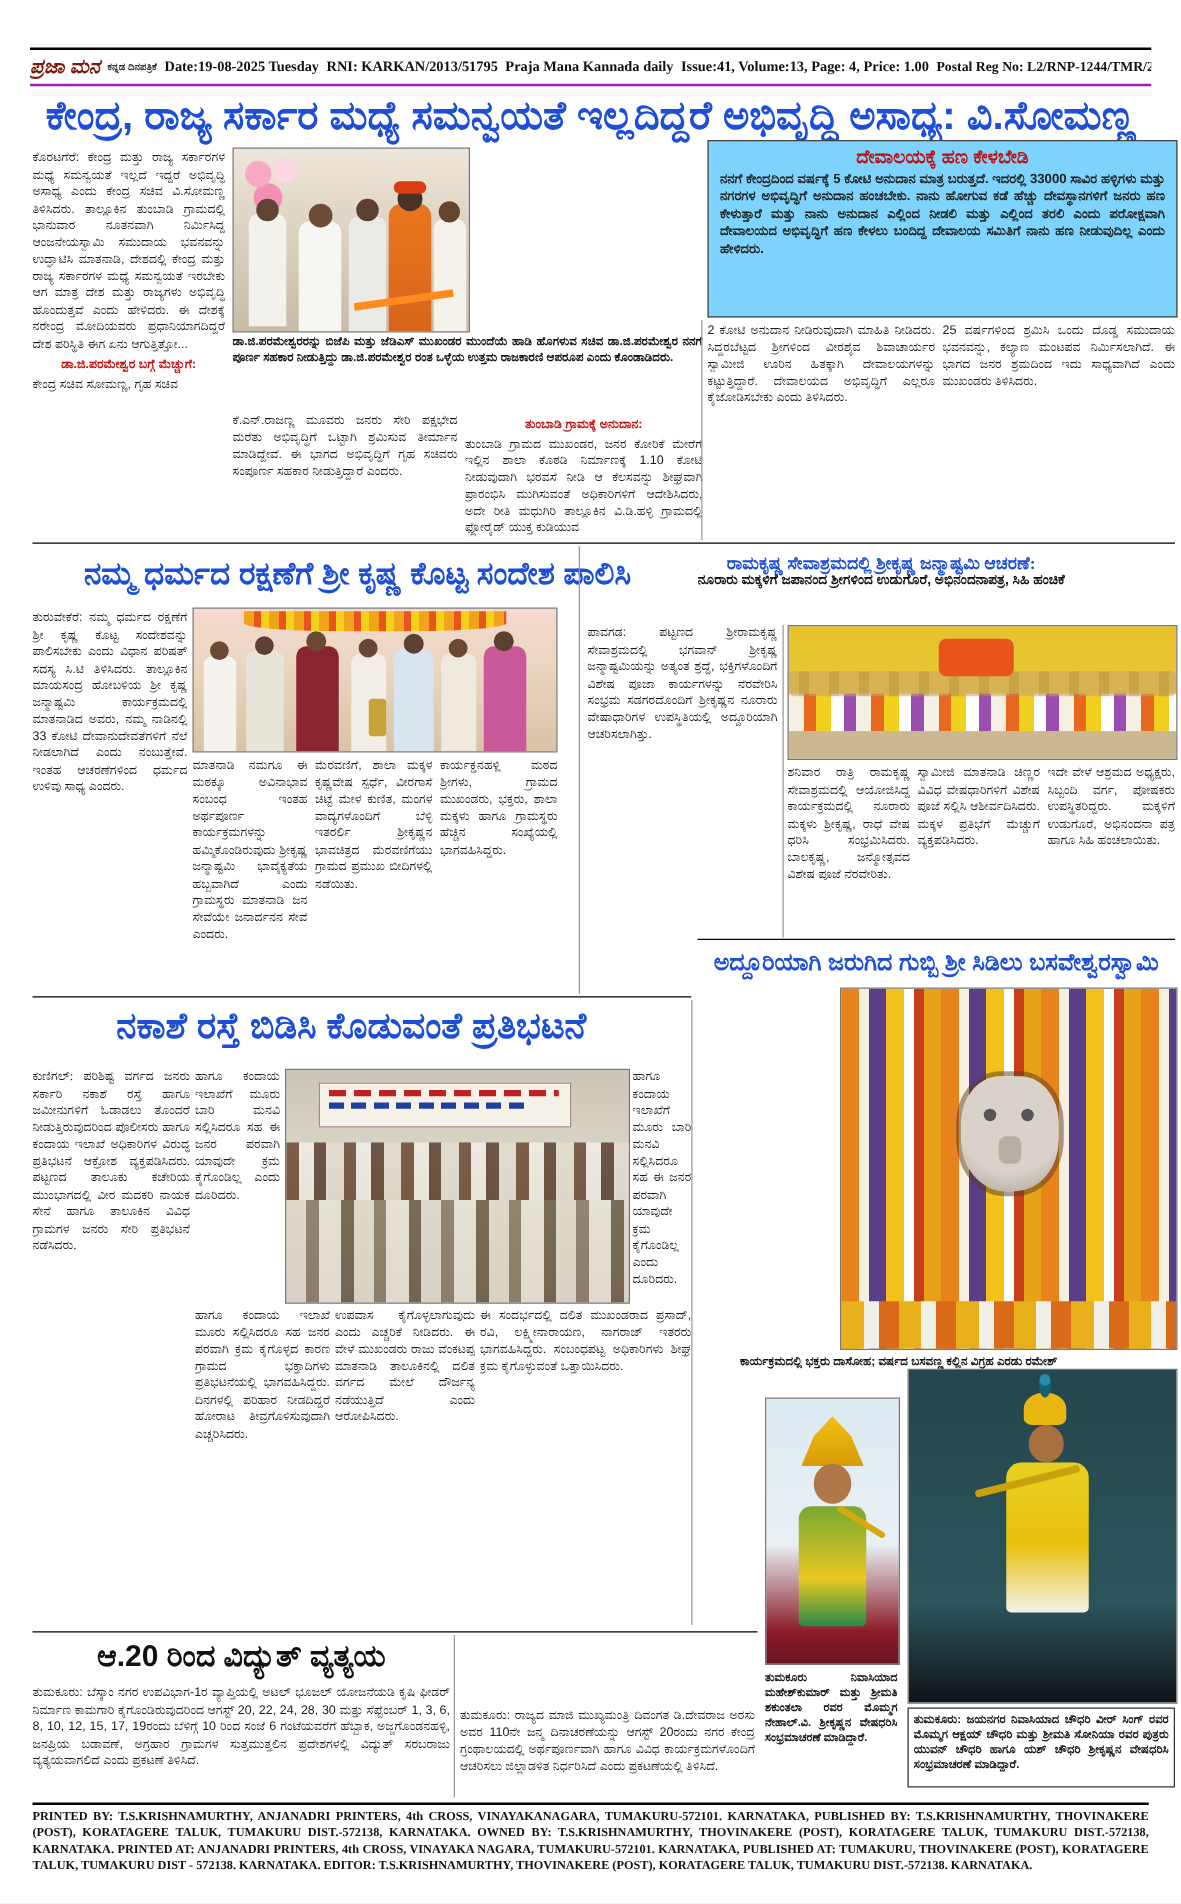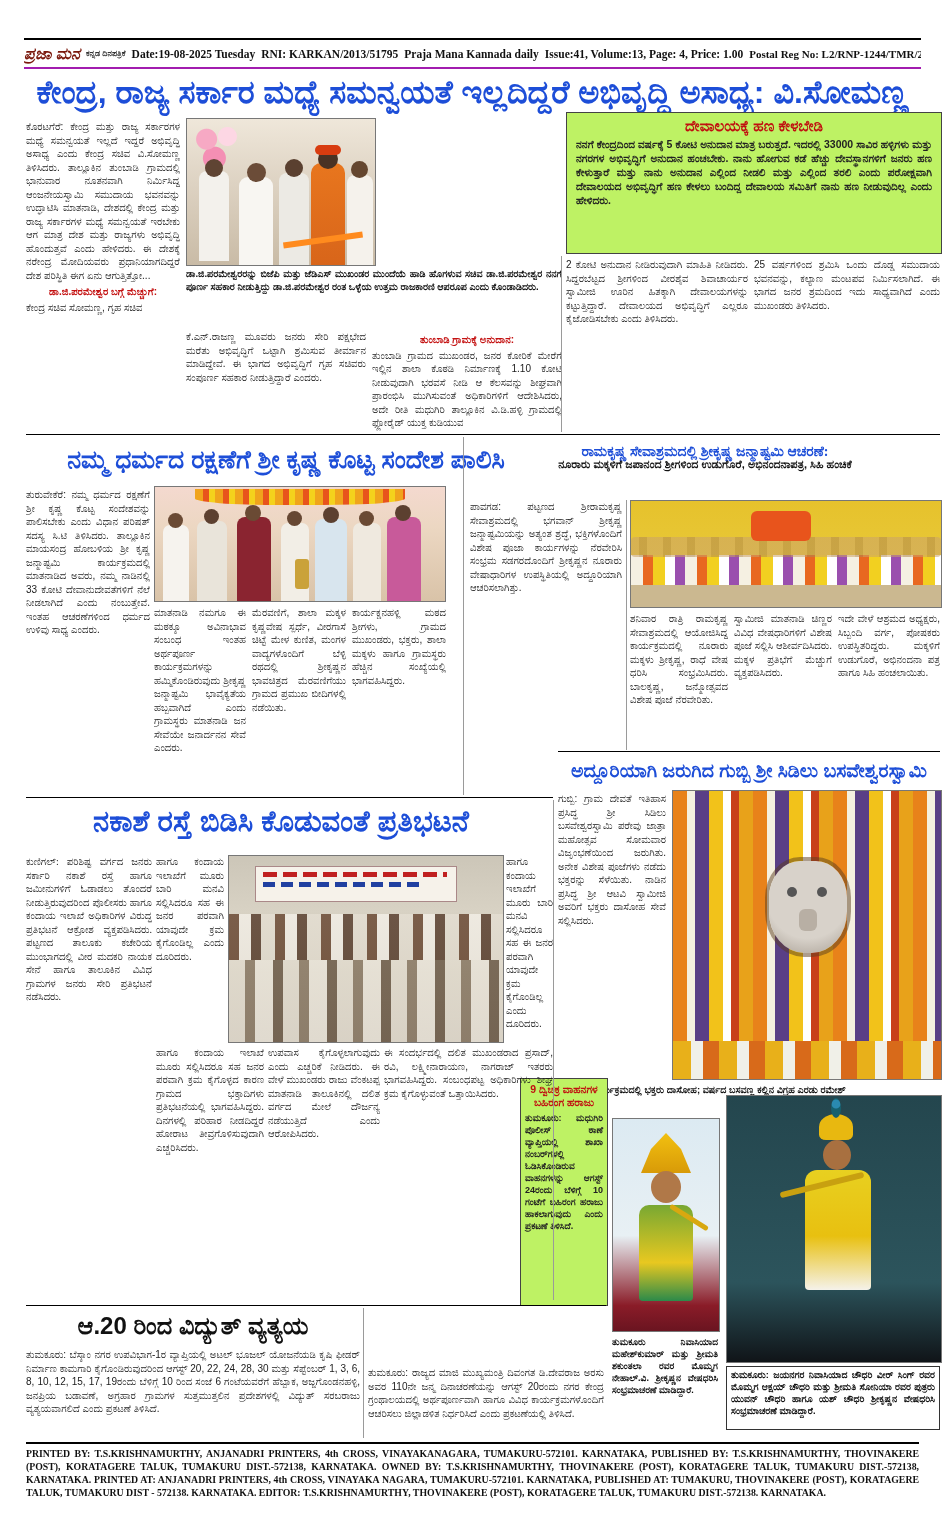--- a/index.html
+++ b/index.html
@@ -14,21 +14,21 @@
   .hline{position:absolute;border-top:1px solid #000;height:0;}
   .vline{position:absolute;border-left:1px solid #9a9a9a;width:0;}
   .masthead{position:absolute;left:24px;top:38px;width:897px;height:27px;border-top:2px solid #000;border-bottom:2px solid #a21caf;
             display:flex;align-items:center;justify-content:space-between;gap:6px;white-space:nowrap;overflow:hidden;}
   .mh-serif{font-family:"Liberation Serif","DejaVu Serif",serif;font-weight:bold;font-size:11.5px;color:#111;}
   .mh-small{font-family:"Liberation Serif","DejaVu Serif",serif;font-weight:bold;font-size:11px;color:#111;}
   .logo{font-weight:800;font-size:16px;color:#7a180c;font-style:italic;}
   .logo-sub{font-size:8px;font-weight:bold;color:#333;}
   .badge{width:15px;height:15px;border-radius:50%;background:#000;color:#fff;font-size:10px;font-weight:bold;
          display:flex;align-items:center;justify-content:center;flex:0 0 auto;}
-  .ybox{position:absolute;background:#bef264;border:1px solid #444;overflow:hidden;}
+  .ybox{position:absolute;background:#7dd3fc;border:1px solid #444;overflow:hidden;}
   .ybox .ytitle{color:#c01010;font-weight:800;text-align:center;}
   .ybox .ybody{font-weight:600;color:#222;text-align:justify;}
   .footer{position:absolute;left:26px;top:1442px;width:893px;border-top:2px solid #000;padding-top:3px;
           font-family:"Liberation Serif","DejaVu Serif",serif;font-weight:bold;font-size:9.8px;line-height:13px;
           text-align:justify;color:#111;}
   .shape{position:absolute;}
 </style>
 </head>
 <body>
 
@@ -116,21 +116,21 @@
     <div class="shape" style="left:204px;top:24px;width:15px;height:15px;border-radius:50%;background:#6a4a34;"></div>
     <div class="shape" style="left:232px;top:30px;width:34px;height:84px;background:#c85a9a;border-radius:8px 8px 0 0;"></div>
     <div class="shape" style="left:240px;top:18px;width:16px;height:16px;border-radius:50%;background:#5c4030;"></div>
     <div class="shape" style="left:140px;top:72px;width:14px;height:30px;background:#caa23a;border-radius:3px;"></div>
   </div>
 
   <div class="col" style="left:154px;top:606px;width:92px;height:190px;">
     <span>ಮಾತನಾಡಿ ನಮಗೂ ಈ ಮಠಕ್ಕೂ ಅವಿನಾಭಾವ ಸಂಬಂಧ ಇಂತಹ ಅರ್ಥಪೂರ್ಣ ಕಾರ್ಯಕ್ರಮಗಳನ್ನು ಹಮ್ಮಿಕೊಂಡಿರುವುದು ಶ್ರೀಕೃಷ್ಣ ಜನ್ಮಾಷ್ಟಮಿ ಭಾವೈಕ್ಯತೆಯ ಹಬ್ಬವಾಗಿದೆ ಎಂದು ಗ್ರಾಮಸ್ಥರು ಮಾತನಾಡಿ ಜನ ಸೇವೆಯೇ ಜನಾರ್ದನನ ಸೇವೆ ಎಂದರು.</span>
   </div>
   <div class="col" style="left:252px;top:606px;width:94px;height:190px;">
-    <span>ಮೆರವಣಿಗೆ, ಶಾಲಾ ಮಕ್ಕಳ ಕೃಷ್ಣವೇಷ ಸ್ಪರ್ಧೆ, ವೀರಗಾಸೆ ಚಿಟ್ಟೆ ಮೇಳ ಕುಣಿತ, ಮಂಗಳ ವಾದ್ಯಗಳೊಂದಿಗೆ ಬೆಳ್ಳಿ ರಥದಲ್ಲಿ ಶ್ರೀಕೃಷ್ಣನ ಭಾವಚಿತ್ರದ ಮೆರವಣಿಗೆಯು ಗ್ರಾಮದ ಪ್ರಮುಖ ಬೀದಿಗಳಲ್ಲಿ ನಡೆಯಿತು.</span>
+    <span>ಮೆರವಣಿಗೆ, ಶಾಲಾ ಮಕ್ಕಳ ಕೃಷ್ಣವೇಷ ಸ್ಪರ್ಧೆ, ವೀರಗಾಸೆ ಚಿಟ್ಟೆ ಮೇಳ ಕುಣಿತ, ಮಂಗಳ ವಾದ್ಯಗಳೊಂದಿಗೆ ಬೆಳ್ಳಿ ಇತರರ್ಲಿ ಶ್ರೀಕೃಷ್ಣನ ಭಾವಚಿತ್ರದ ಮೆರವಣಿಗೆಯು ಗ್ರಾಮದ ಪ್ರಮುಖ ಬೀದಿಗಳಲ್ಲಿ ನಡೆಯಿತು.</span>
   </div>
   <div class="col" style="left:352px;top:606px;width:94px;height:190px;">
     <span>ಕಾರ್ಯಕ್ಡನಹಳ್ಲಿ ಮಠದ ಶ್ರೀಗಳು, ಗ್ರಾಮದ ಮುಖಂಡರು, ಭಕ್ತರು, ಶಾಲಾ ಮಕ್ಕಳು ಹಾಗೂ ಗ್ರಾಮಸ್ಥರು ಹೆಚ್ಚಿನ ಸಂಖ್ಯೆಯಲ್ಲಿ ಭಾಗವಹಿಸಿದ್ದರು.</span>
   </div>
 
   <div class="vline" style="left:463px;top:437px;height:358px;"></div>
 
   <div class="headline-red" style="left:470px;top:438px;width:470px;height:28px;font-size:14px;line-height:27px;font-family:Liberation Serif, serif;">ರಾಮಕೃಷ್ಣ ಸೇವಾಶ್ರಮದಲ್ಲಿ ಶ್ರೀಕೃಷ್ಣ ಜನ್ಮಾಷ್ಟಮಿ ಆಚರಣೆ:</div>
   <div class="headline-black" style="left:470px;top:452px;width:470px;height:27px;font-size:11px;line-height:25px;">ನೂರಾರು ಮಕ್ಕಳಿಗೆ ಜಪಾನಂದ ಶ್ರೀಗಳಿಂದ ಉಡುಗೊರೆ, ಅಭಿನಂದನಾಪತ್ರ, ಸಿಹಿ ಹಂಚಿಕೆ</div>
 
@@ -152,38 +152,31 @@
     <span>ಶನಿವಾರ ರಾತ್ರಿ ರಾಮಕೃಷ್ಣ ಸೇವಾಶ್ರಮದಲ್ಲಿ ಆಯೋಜಿಸಿದ್ದ ಕಾರ್ಯಕ್ರಮದಲ್ಲಿ ನೂರಾರು ಮಕ್ಕಳು ಶ್ರೀಕೃಷ್ಣ, ರಾಧೆ ವೇಷ ಧರಿಸಿ ಸಂಭ್ರಮಿಸಿದರು. ಬಾಲಕೃಷ್ಣ, ಜನ್ಮೋತ್ಸವದ ವಿಶೇಷ ಪೂಜೆ ನೆರವೇರಿತು.</span>
   </div>
   <div class="col" style="left:838px;top:612px;width:102px;height:138px;">
     <span>ಇದೇ ವೇಳೆ ಆಶ್ರಮದ ಅಧ್ಯಕ್ಷರು, ಸಿಬ್ಬಂದಿ ವರ್ಗ, ಪೋಷಕರು ಉಪಸ್ಥಿತರಿದ್ದರು. ಮಕ್ಕಳಿಗೆ ಉಡುಗೊರೆ, ಅಭಿನಂದನಾ ಪತ್ರ ಹಾಗೂ ಸಿಹಿ ಹಂಚಲಾಯಿತು.</span>
   </div>
 
   <div class="hline" style="left:558px;top:751px;width:382px;"></div>
 
   <div class="headline-red" style="left:556px;top:755px;width:386px;height:34px;font-size:19px;line-height:32px;">ಅದ್ದೂರಿಯಾಗಿ ಜರುಗಿದ ಗುಬ್ಬಿ ಶ್ರೀ ಸಿಡಿಲು ಬಸವೇಶ್ವರಸ್ವಾಮಿ ಪರೇವು ಜಾತ್ರೆ</div>
 
-  <div class="col" style="left:558px;top:792px;width:108px;height:288px;">
-    <span>ಗುಬ್ಬಿ: ಗ್ರಾಮ ದೇವತೆ ಇತಿಹಾಸ ಪ್ರಸಿದ್ಧ ಶ್ರೀ ಸಿಡಿಲು ಬಸವೇಶ್ವರಸ್ವಾಮಿ ಪರೇವು ಜಾತ್ರಾ ಮಹೋತ್ಸವ ಸೋಮವಾರ ವಿಜೃಂಭಣೆಯಿಂದ ಜರುಗಿತು. ಅನೇಕ ವಿಶೇಷ ಪೂಜೆಗಳು ನಡೆದು ಭಕ್ತರನ್ನು ಸೆಳೆಯಿತು. ನಾಡಿನ ಪ್ರಸಿದ್ಧ ಶ್ರೀ ಆಟವಿ ಸ್ವಾಮೀಜಿ ಅವರಿಗೆ ಭಕ್ತರು ದಾಸೋಹ ಸೇವೆ ಸಲ್ಲಿಸಿದರು.</span>
-  </div>
 
   <div class="ph" style="left:672px;top:790px;width:268px;height:288px;background:repeating-linear-gradient(90deg,#e8821a 0 14px,#f5f0e0 14px 22px,#5a3f86 22px 36px,#f2c21a 36px 50px,#ffffff 50px 58px,#c8401a 58px 66px,#e8a21a 66px 80px);">
     <div class="shape" style="left:96px;top:70px;width:78px;height:92px;background:radial-gradient(circle at 50% 40%,#d8d2ca 0 60%,#a89f94 100%);border-radius:40% 40% 45% 45%;box-shadow:0 0 0 4px rgba(90,60,30,.5);"></div>
     <div class="shape" style="left:114px;top:96px;width:10px;height:10px;border-radius:50%;background:#555;"></div>
     <div class="shape" style="left:144px;top:96px;width:10px;height:10px;border-radius:50%;background:#555;"></div>
     <div class="shape" style="left:126px;top:118px;width:18px;height:22px;background:#b8afa4;border-radius:6px;"></div>
     <div class="shape" style="left:0;top:250px;width:268px;height:38px;background:repeating-linear-gradient(90deg,#e8b01a 0 18px,#f0f0e8 18px 30px,#d86a1a 30px 46px);"></div>
   </div>
 
   <div class="caption" style="left:592px;top:1084px;width:348px;height:28px;">ಕಾರ್ಯಕ್ರಮದಲ್ಲಿ ಭಕ್ತರು ದಾಸೋಹ; ವರ್ಷದ ಬಸವಣ್ಣ ಕಲ್ಲಿನ ವಿಗ್ರಹ ಎರಡು ರಮೇಶ್</div>
 
-  <div class="ybox" style="left:520px;top:1078px;width:86px;height:226px;">
-    <div class="ytitle" style="font-size:10.5px;line-height:13px;margin:4px 4px 3px 4px;">9 ದ್ವಿಚಕ್ರ ವಾಹನಗಳ ಬಹಿರಂಗ ಹರಾಜು</div>
-    <div class="ybody" style="font-size:9px;line-height:12px;margin:0 4px;">ತುಮಕೂರು: ಮಧುಗಿರಿ ಪೊಲೀಸ್ ಠಾಣೆ ವ್ಯಾಪ್ತಿಯಲ್ಲಿ ಶಾಖಾ ನಂಬರ್‌ಗಳಲ್ಲಿ ಓಡಿಸಿಕೊಂಡಿರುವ ವಾಹನಗಳನ್ನು ಆಗಸ್ಟ್ 24ರಂದು ಬೆಳಿಗ್ಗೆ 10 ಗಂಟೆಗೆ ಬಹಿರಂಗ ಹರಾಜು ಹಾಕಲಾಗುವುದು ಎಂದು ಪ್ರಕಟಣೆ ತಿಳಿಸಿದೆ.</div>
-  </div>
 
   <div class="ph" style="left:612px;top:1118px;width:106px;height:212px;background:linear-gradient(180deg,#dceaf2 0%,#e8f0f4 55%,#8a1c28 88%,#6a1420 100%);">
     <div class="shape" style="left:28px;top:14px;width:50px;height:40px;background:linear-gradient(180deg,#f2c010,#d89a08);clip-path:polygon(50% 0,80% 40%,100% 100%,0 100%,20% 40%);"></div>
     <div class="shape" style="left:38px;top:52px;width:30px;height:32px;border-radius:50%;background:#b07848;"></div>
     <div class="shape" style="left:26px;top:86px;width:54px;height:96px;background:linear-gradient(180deg,#78a832 0%,#e8c820 60%,#2c8a4a 100%);border-radius:10px 10px 4px 4px;"></div>
     <div class="shape" style="left:54px;top:96px;width:44px;height:5px;background:#d8a810;transform:rotate(32deg);border-radius:3px;"></div>
   </div>
   <div class="caption" style="left:612px;top:1336px;width:106px;height:94px;font-size:9px;line-height:12px;">ತುಮಕೂರು ನಿವಾಸಿಯಾದ ಮಹೇಶ್‌ಕುಮಾರ್ ಮತ್ತು ಶ್ರೀಮತಿ ಶಕುಂತಲಾ ರವರ ಮೊಮ್ಮಗ ನೇಹಾಲ್.ವಿ. ಶ್ರೀಕೃಷ್ಣನ ವೇಷಧರಿಸಿ ಸಂಭ್ರಮಾಚರಣೆ ಮಾಡಿದ್ದಾರೆ.</div>
 
   <div class="ph" style="left:726px;top:1095px;width:214px;height:266px;background:linear-gradient(180deg,#24464e 0%,#2c545c 70%,#101418 100%);">

